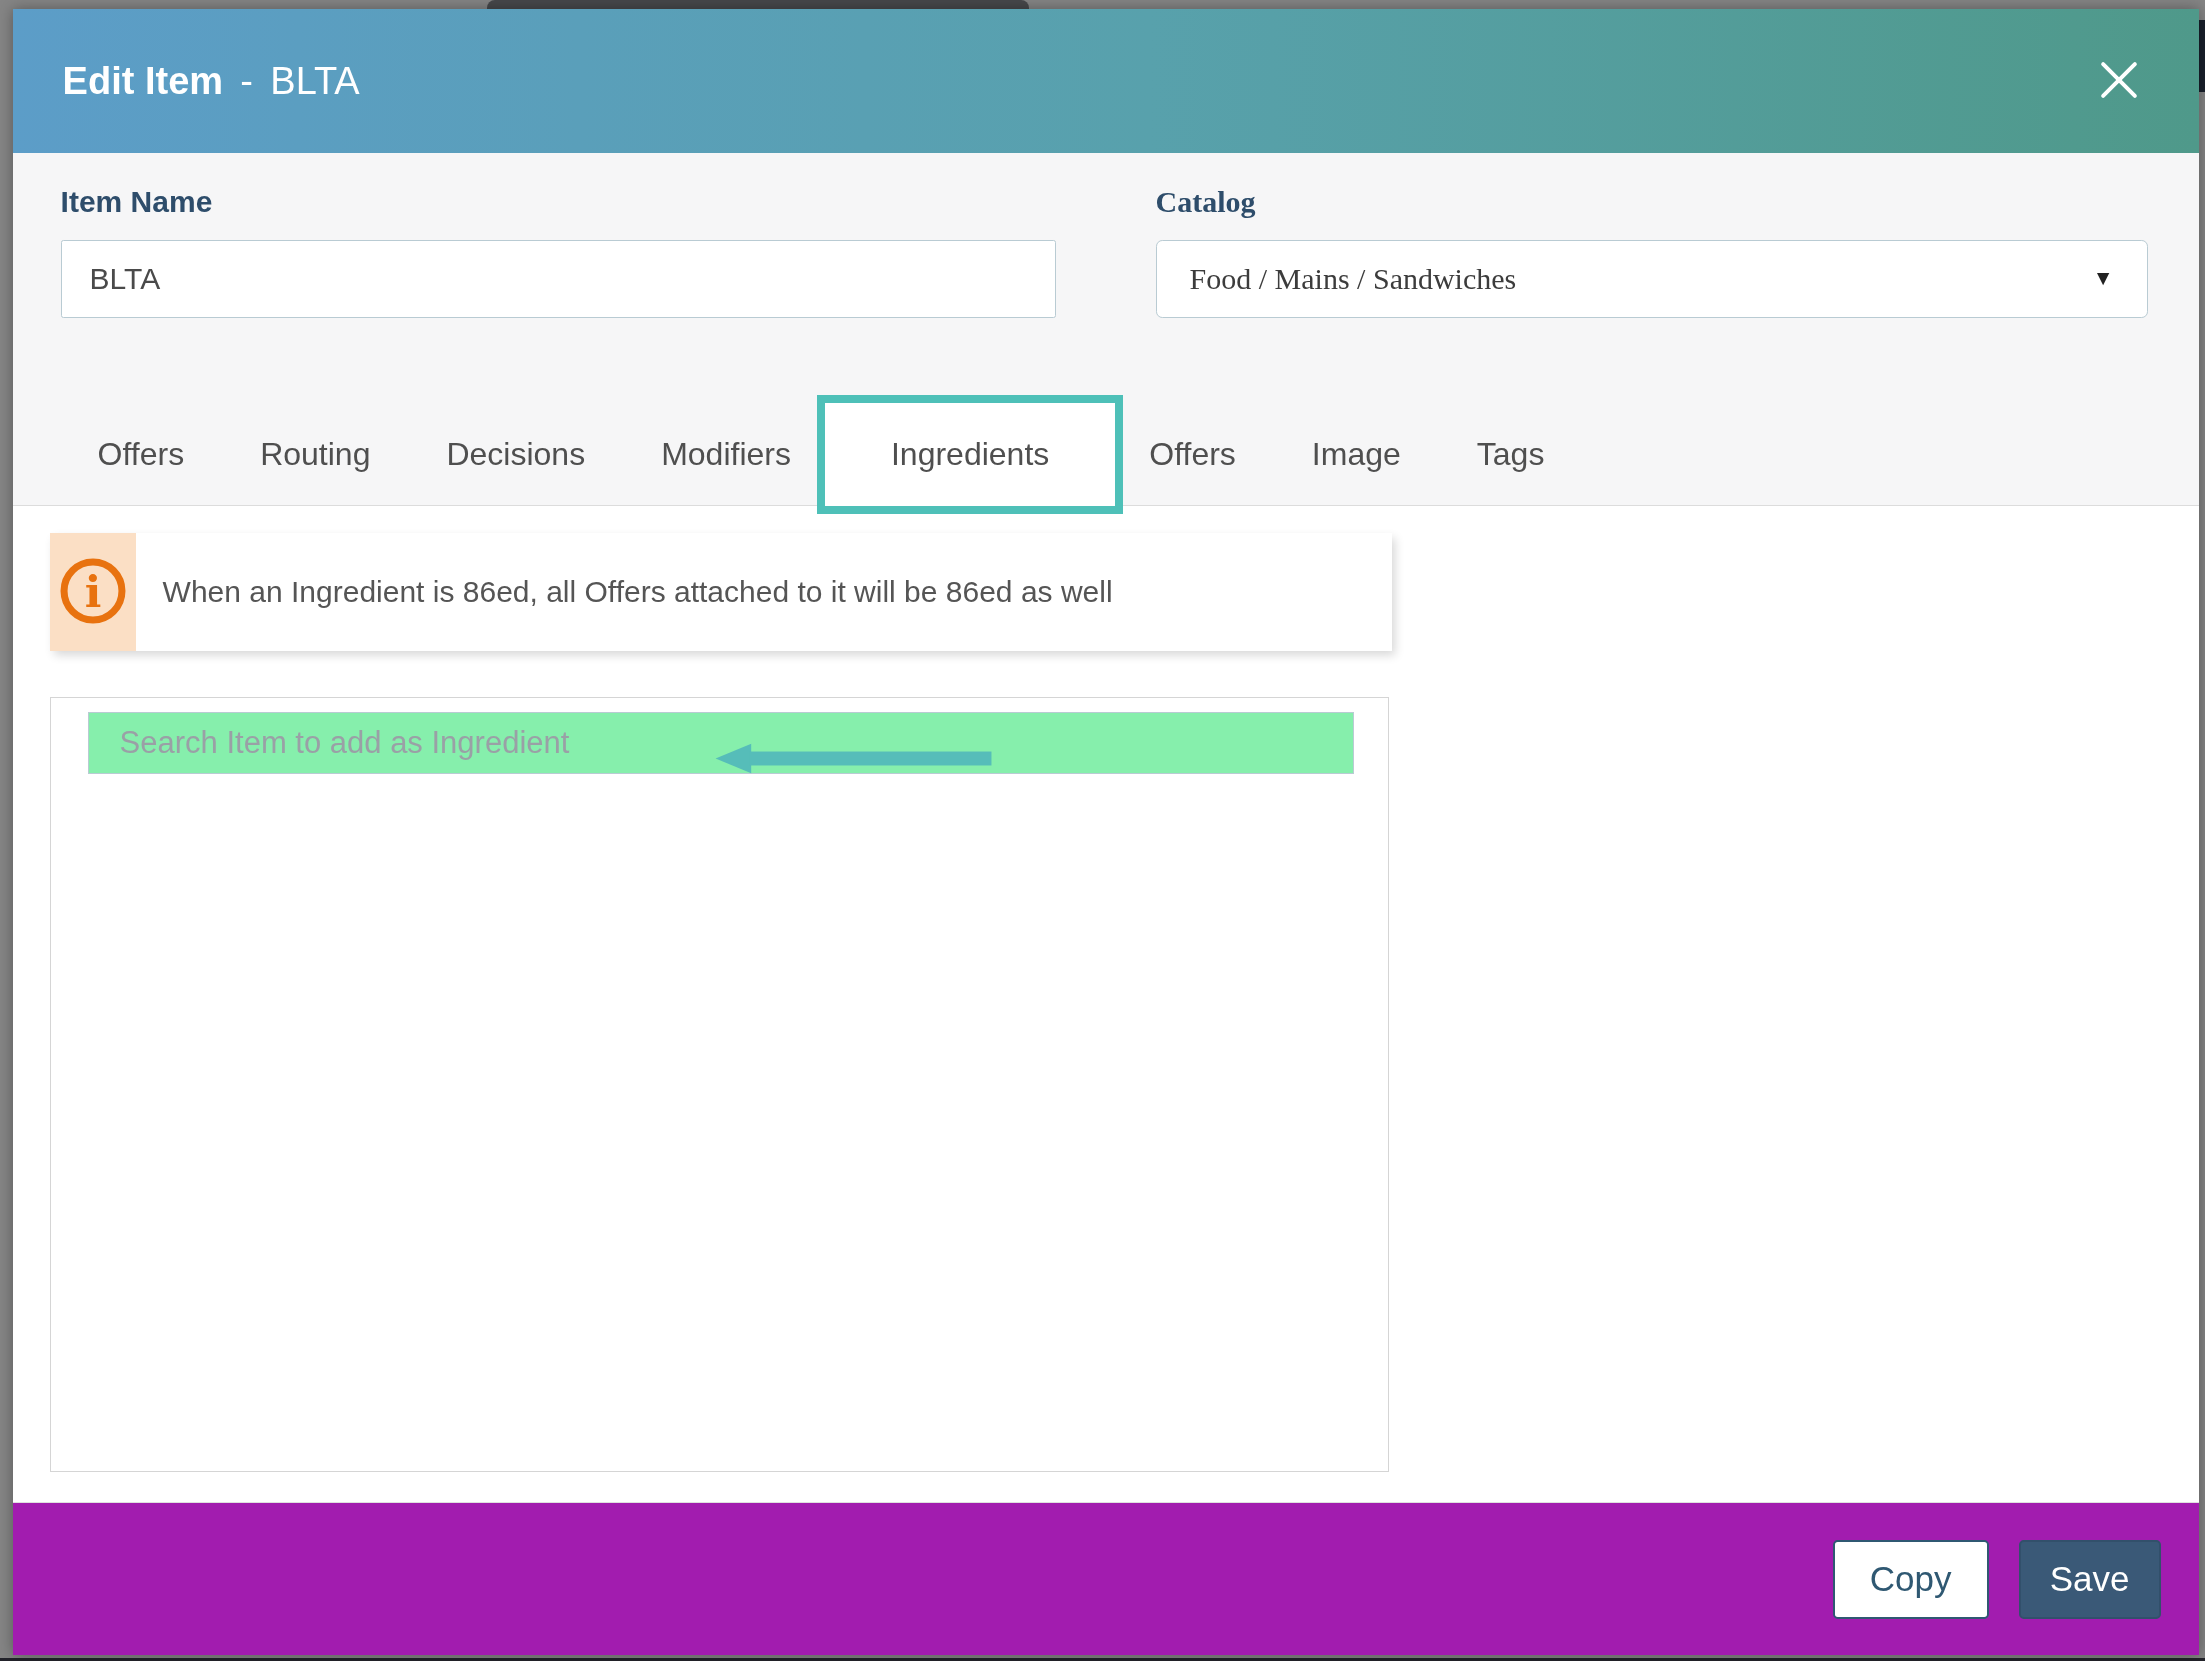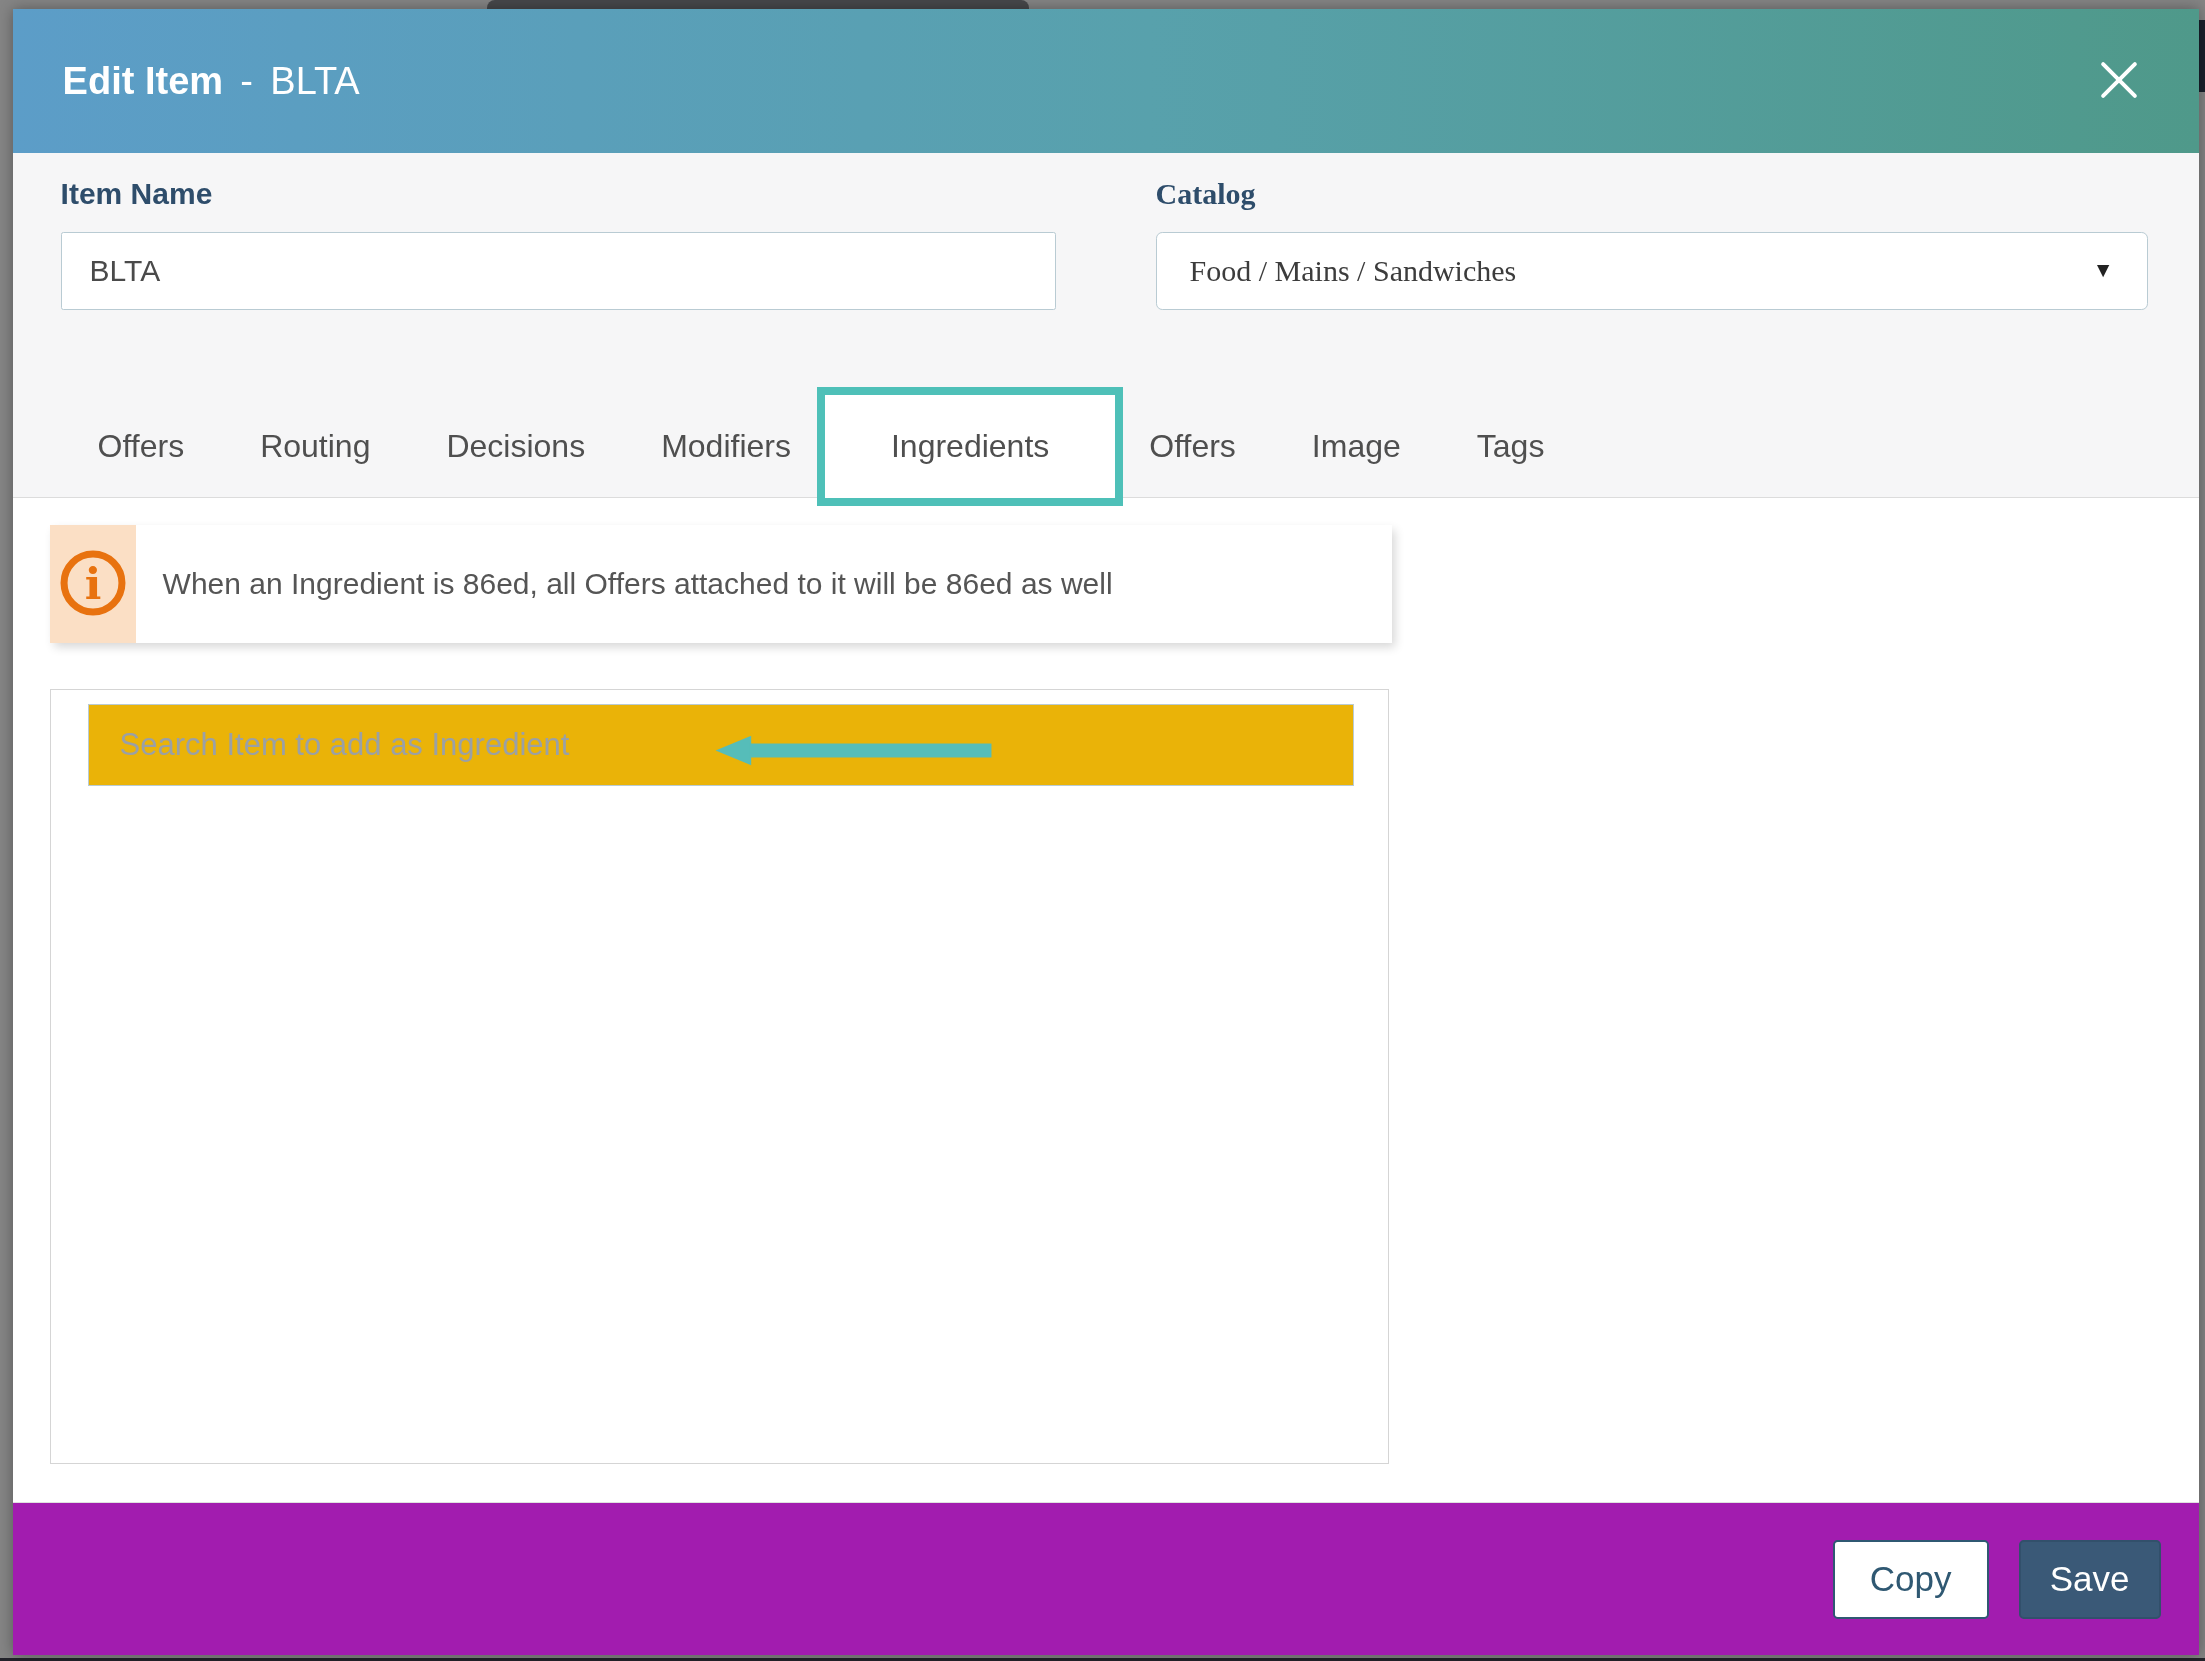--- a/index.html
+++ b/index.html
@@ -52,21 +52,21 @@
   
   .upper { background: #f6f6f7; flex-shrink: 0; }
   .form-row {
     display: flex; gap: 100px;
     padding: 23px 49px 0 48px;
   }
   .col-left  { width: 995px; }
   .col-right { width: 992px; font-family: Liberation Serif, serif; }
   .field-label {
     color: #2e4d6b; font-weight: 700; font-size: 30px;
-    line-height: 35px; margin-bottom: 20.4px;
+    line-height: 35px; margin-bottom: 20.4px; margin-top: 8px;
   }
   .text-input {
     width: 100%; height: 78px;
     border: 1.6px solid #b9cbd3; border-radius: 2.4px;
     background: #ffffff; color: #4a4a4a;
     font-size: 30px; font-family: "Liberation Sans", sans-serif;
     padding: 0 28px; outline: none;
   }
   .text-input::placeholder { color: #9aa0a6; }
   .select-box {
@@ -116,22 +116,22 @@
     color: #555555; font-size: 30px;
   }
 
   .ingredient-panel {
     position: absolute; left: 37px; top: 191px;
     width: 1339px; height: 775px;
     border: 1.6px solid #d5d5d5; background: #ffffff;
   }
   .search-input {
     position: absolute; left: 37px; top: 14px;
-    width: 1266px; height: 82px;
-    border: 1.6px solid #b9cbd3; background: #eab308;
+    width: 1266px; height: 62px;
+    border: 1.6px solid #b9cbd3; background: #86efac;
     font-size: 31px; color: #4a4a4a; padding: 0 31px;
     font-family: "Liberation Sans", sans-serif; outline: none;
   }
   .search-input::placeholder { color: #9aa0a6; }
   .annotation-arrow {
     position: absolute; left: 663px; top: 45px;
     width: 279px; height: 31px; pointer-events: none;
   }
 
   

